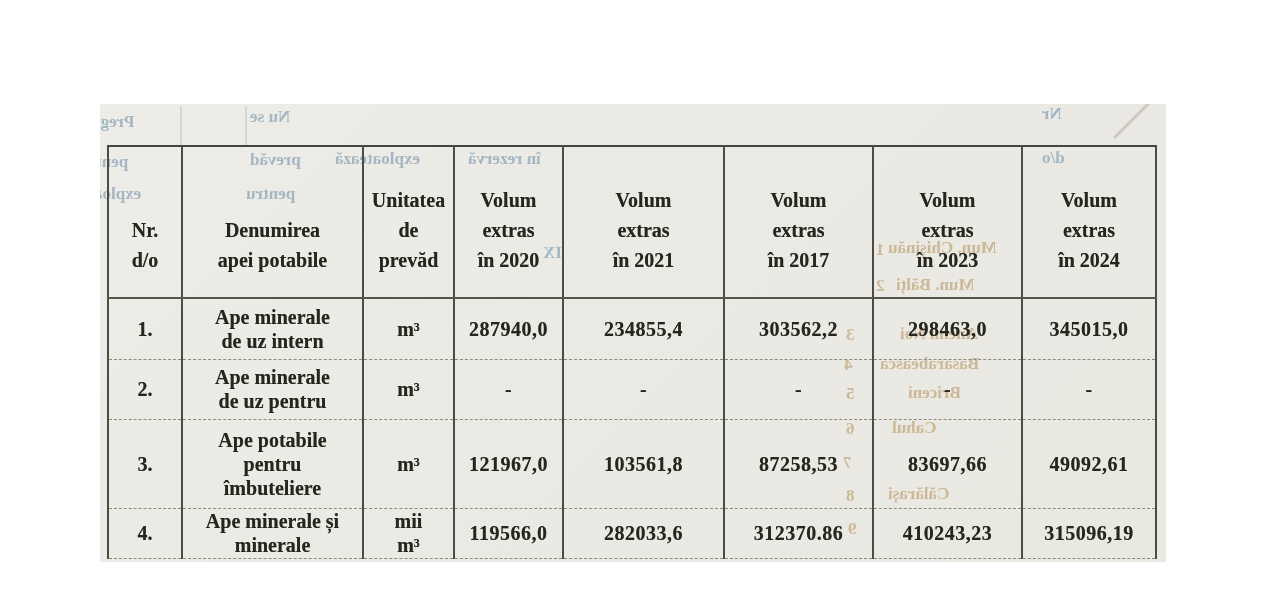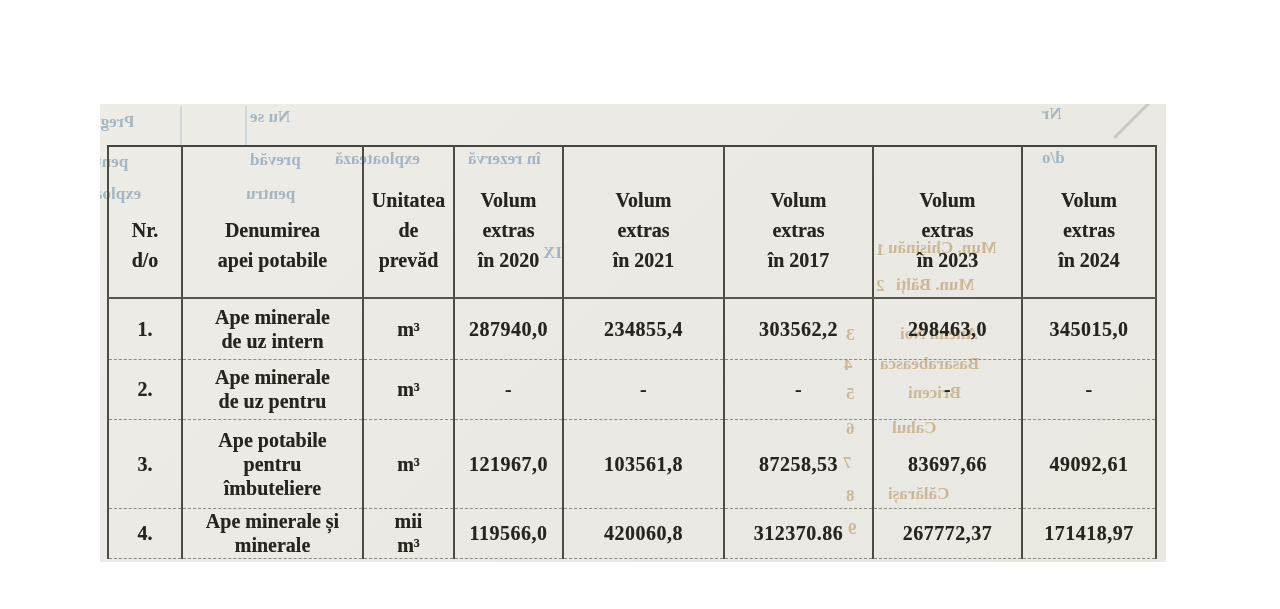--- a/index.html
+++ b/index.html
@@ -202,22 +202,22 @@
         <td class="name">
           <span class="ln">Ape minerale și</span>
           <span class="ln">minerale</span>
           <span class="ln"></span>
         </td>
         <td class="unit">
           <span class="ln">mii</span>
           <span class="ln">m³</span>
         </td>
         <td class="num">119566,0</td>
-        <td class="num">420060,8</td>
+        <td class="num">282033,6</td>
         <td class="num">312370.86</td>
-        <td class="num">267772,37</td>
-        <td class="num">171418,97</td>
+        <td class="num">410243,23</td>
+        <td class="num">315096,19</td>
       </tr>
     </tbody>
       </table>
 
   </div>
 </div>
 
 </body></html>

